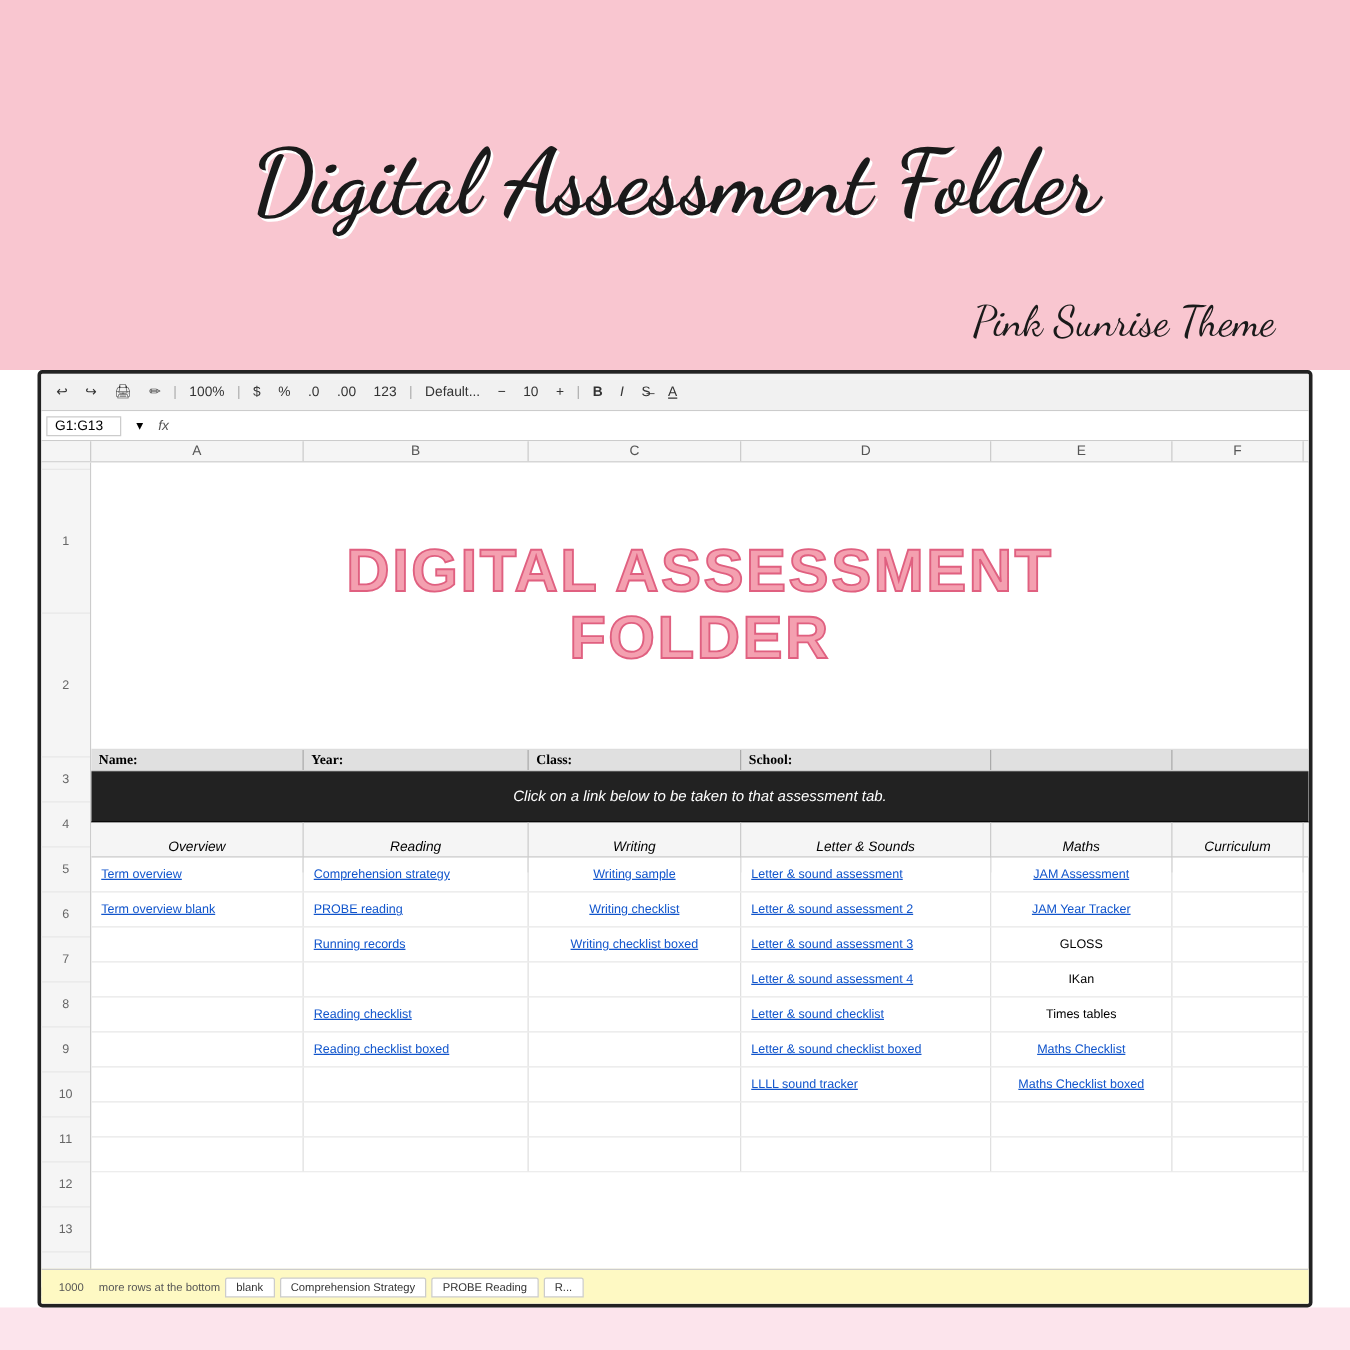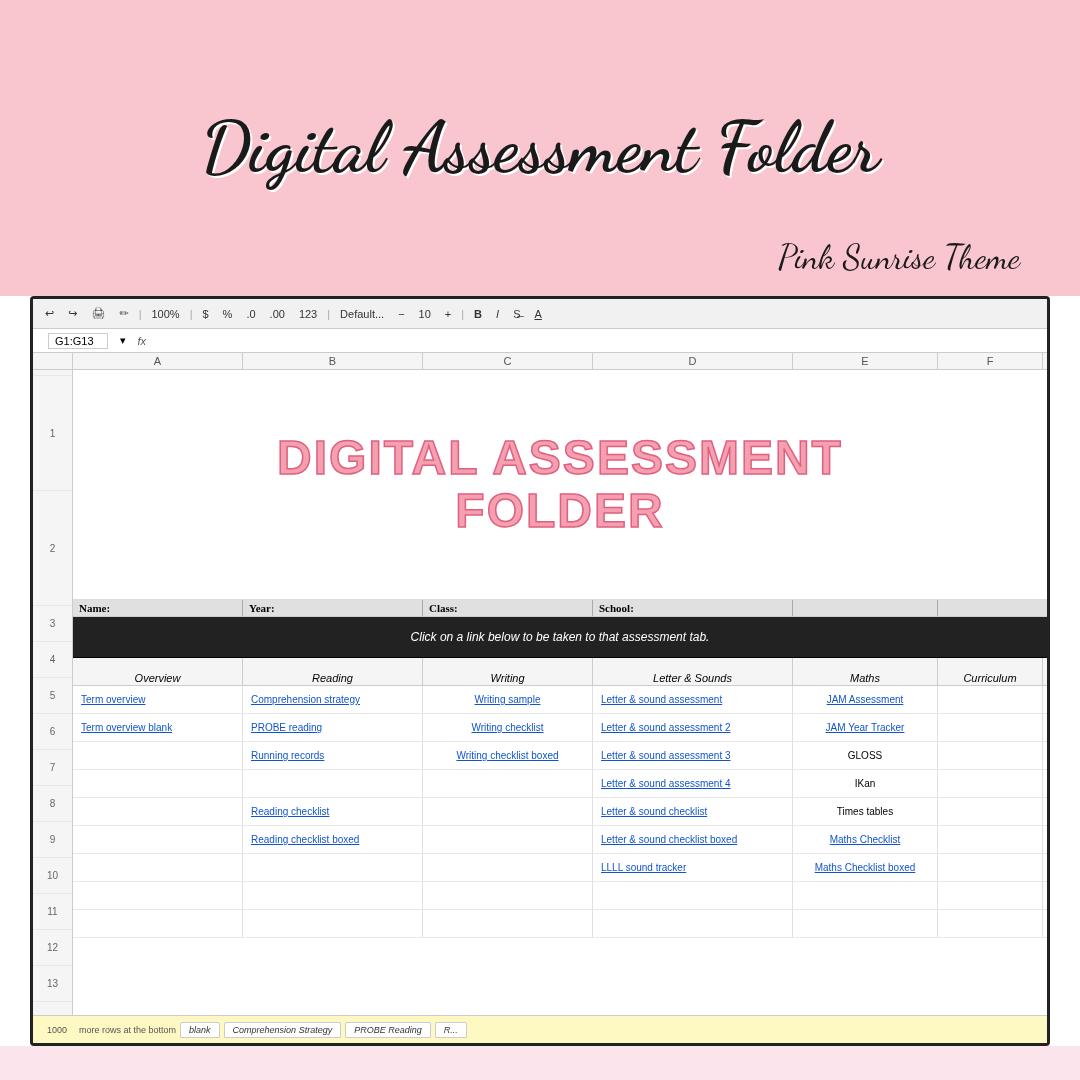--- a/index.html
+++ b/index.html
@@ -66,21 +66,21 @@
     .toolbar-item {
       padding: 1px 4px;
       white-space: nowrap;
     }
     .toolbar-sep { color: #aaa; }
 
     
     .formula-bar {
       background: #fff;
       border-bottom: 1px solid #ccc;
-      padding: 3px 15px;
+      padding: 3px 4px;
       display: flex;
       align-items: center;
       gap: 8px;
       font-size: 11px;
       height: 24px;
     }
     .cell-ref {
       border: 1px solid #ccc;
       padding: 1px 6px;
       font-size: 11px;
@@ -244,21 +244,20 @@
       overflow: hidden;
     }
     .tab-item {
       padding: 2px 8px;
       border: 1px solid #ccc;
       background: #fff;
       border-radius: 2px 2px 0 0;
       white-space: nowrap;
       font-size: 9px;
       color: #333;
-      font-style: italic;
     }
     .add-rows-note {
       font-size: 9px;
       color: #555;
       margin-left: 8px;
     }
 
     
     .footer {
       background: #fce4ec;

